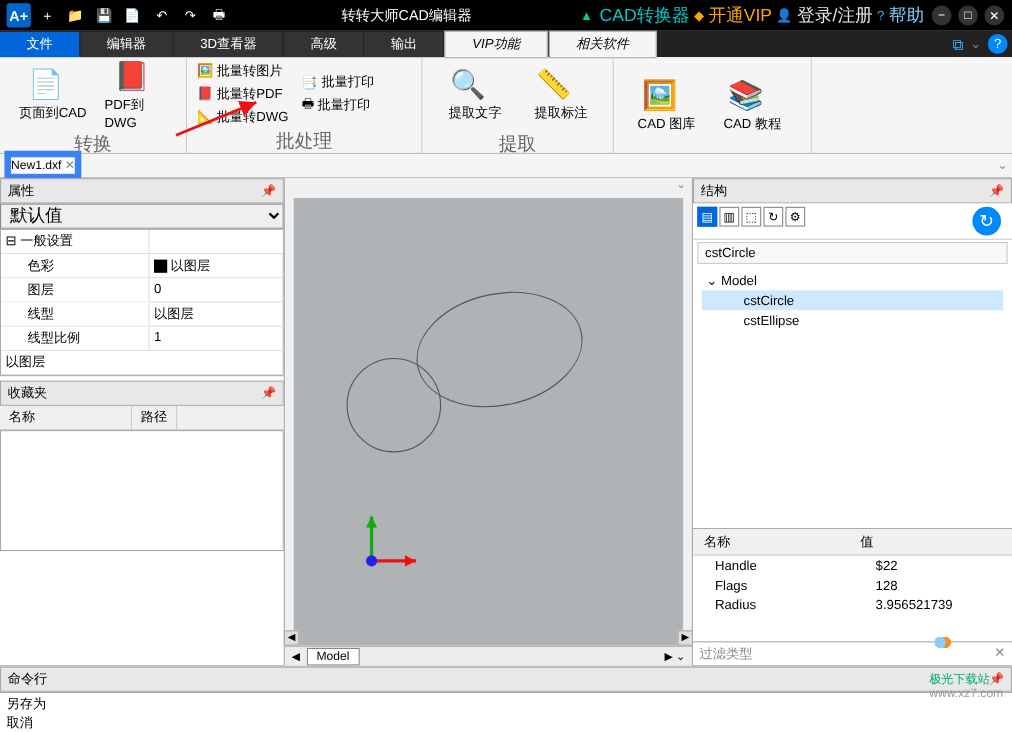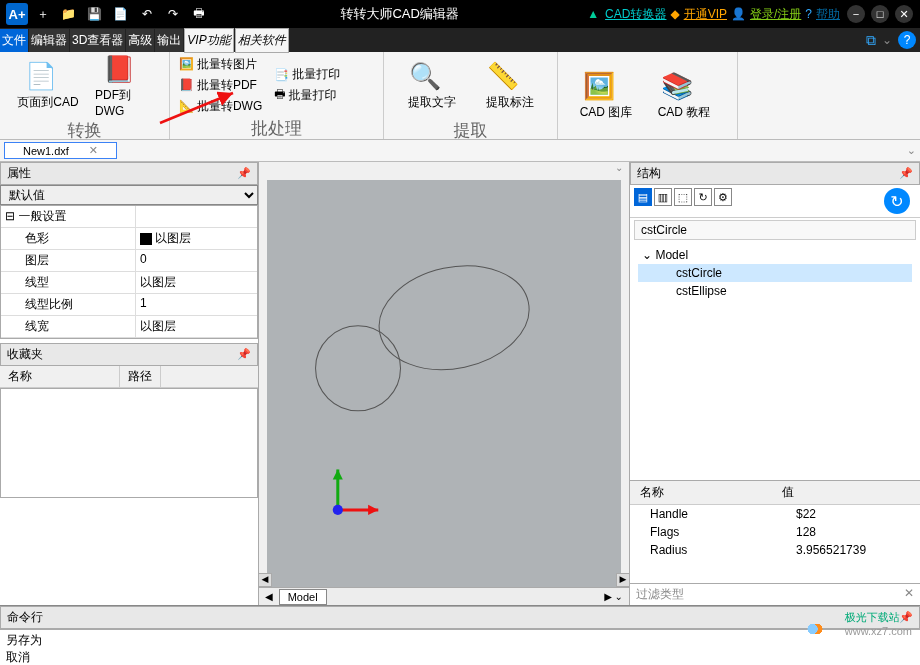--- a/index.html
+++ b/index.html
@@ -1,48 +1,48 @@
 <!DOCTYPE html>
 <html><head>
 <meta charset="utf-8">
 <style>
 * { margin: 0; padding: 0; box-sizing: border-box; font-family: "Microsoft YaHei", sans-serif; }
 body { width: 920px; height: 665px; overflow: hidden; background: #fff; position: relative; }
 .titlebar { height: 28px; background: #000; display: flex; align-items: center; padding: 0 4px; color: #fff; font-size: 12px; }
 .tb-icon { width: 22px; height: 22px; display: flex; align-items: center; justify-content: center; margin: 0 2px; cursor: pointer; }
 .tb-logo { background: #0066cc; border-radius: 3px; font-weight: bold; font-size: 13px; color:#fff; }
 .tb-spacer { flex: 1; text-align: center; font-size: 13px; }
-.tb-link { color: #ffa500; font-size: 12px; margin: 0 4px; text-decoration: underline; }
+.tb-link { color: #ffa500; font-size: 16px; margin: 0 4px; }
 .tb-link.cyan { color: #0cc; }
-.tb-link.blue { color: #0369a1; }
-.tb-link.white { color: #84cc16; }
+.tb-link.blue { color: #7dd3fc; }
+.tb-link.white { color: #e5e5e5; }
 .tb-wbtn { width: 18px; height: 18px; border-radius: 50%; background: #333; display:flex; align-items:center; justify-content:center; margin:0 3px; font-size:11px; }
 .menubar { height: 24px; background: #222; display: flex; align-items: center; padding: 0; }
-.menu-tab { padding: 3px 2px; font-size: 12px; color: #fff; background: #333; margin-right: 1px; cursor:pointer; }
+.menu-tab { padding: 3px 24px; font-size: 12px; color: #fff; background: #333; margin-right: 1px; cursor:pointer; }
 .menu-tab.active-blue { background: #0066d9; }
 .menu-tab.active-white { background: #f5f5f5; color: #000; border:1px solid #aaa;font-style:italic; }
 .menu-right { margin-left: auto; display:flex; align-items:center; padding-right:4px; }
 .ribbon { height: 88px; background: #f5f5f5; border-bottom: 1px solid #bbb; display: flex; }
 .rib-group { border-right: 1px solid #ccc; display: flex; flex-direction: column; padding: 2px 4px; }
 .rib-btns { flex:1; display:flex; align-items:center; gap:2px; }
 .rib-label { text-align:center; font-size:17px; color:#666; padding:1px 0; }
 .rbtn-big { width: 76px; height: 64px; display:flex; flex-direction:column; align-items:center; justify-content:center; gap:2px; border:1px solid transparent; cursor:pointer; }
 .rbtn-icon { font-size: 26px; }
 .rbtn-txt { font-size: 12px; margin-left: 12px; }
 .rbtn-small { height:20px; display:flex; align-items:center; gap:3px; font-size:12px; padding:1px 4px; cursor:pointer; border:1px solid transparent; }
 .rbtn-col { display:flex; flex-direction:column; gap:1px; justify-content:center; }
 .doctab-bar { height:22px; background:#f5f5f5; border-bottom:1px solid #bbb; display:flex; align-items:center; padding:0 4px; }
-.doctab { border:1px solid #3b82f6; padding:1px 18px; font-size:11px; background:#fff; display:flex; align-items:center; gap:20px; }
+.doctab { border:6px solid #3b82f6; padding:1px 0; font-size:11px; background:#fff; display:flex; align-items:center; gap:3px; }
 .main-area { height: 443px; display:flex; }
 .panel { display:flex; flex-direction:column; }
 .panel-header { background:#e8e8e8; border:1px solid #aaa; font-size:12px; padding:2px 6px; display:flex; align-items:center; }
 .panel-header .pin { margin-left:auto; font-size:11px; }
 .left-panel { width: 258px; }
 .prop-grid { border:1px solid #aaa; background:#fff; font-size:12px; }
-.pg-sel { width:100%; border:1px solid #888; padding:1px 4px; font-size:12px; }
+.pg-sel { width:100%; border:1px solid #888; padding:1px 4px; font-size:16px; }
 .pg-body { max-height:140px; overflow-y:scroll; }
 .pg-row { display:flex; border-bottom:1px solid #ddd; }
 .pg-row.group { background:#fff; font-weight:normal; }
 .pg-k { width:135px; padding:2px 4px; border-right:1px solid #ddd; background:#fff; }
 .pg-k.ind { padding-left:24px; }
 .pg-v { flex:1; padding:2px 4px; }
 .color-sw { display:inline-block; width:12px; height:12px; background:#000; vertical-align:middle; margin-right:3px; }
 .fav-head { display:flex; background:#f0f0f0; border-bottom:1px solid #ccc; }
 .fav-head > div { padding:2px 8px; font-size:12px; border-right:1px solid #ccc; }
 .fav-body { height:110px; border:1px solid #aaa; background:#fff; overflow-y:scroll; }
@@ -64,21 +64,21 @@
 .dg-head > div { padding:3px 6px; }
 .dg-body { height:78px; overflow-y:scroll; }
 .dg-row { display:flex; }
 .dg-row > div { padding:2px 2px 2px 20px; }
 .dg-k { width:146px; }
 .filter-box { border-top:1px solid #aaa; padding:2px 6px; font-size:12px; color:#888; display:flex; }
 .filter-box .x { margin-left:auto; }
 .cmd-panel { border-top:1px solid #888; }
 .cmd-body { height:38px; background:#fff; font-size:12px; padding:2px 6px; border-top:1px solid #aaa; }
 .arrow-ann { position:absolute; pointer-events:none; z-index:50; }
-.watermark { position:absolute; right:8px; bottom:28px; font-size:11px; color:#999; display:flex; align-items:flex-end; gap:18px; z-index:5; }
+.watermark { position:absolute; right:8px; bottom:28px; font-size:11px; color:#999; display:flex; align-items:flex-start; gap:18px; z-index:5;flex-direction:column; }
 .wm-logo { width:24px; height:16px; background: radial-gradient(circle at 40% 50%, #8cf 30%, transparent 32%), radial-gradient(circle at 60% 50%, #ff8c1a 30%, transparent 32%); }
 svg.ell { position:absolute; top:0; left:0; width:100%; height:100%; }
 </style>
 </head>
 <body>
 
 <div class="titlebar">
   <div class="tb-icon tb-logo">A+</div>
   <div class="tb-icon">＋</div>
   <div class="tb-icon">📁</div>
@@ -217,21 +217,20 @@
         </div>
       <div class="pg-row">
           <div class="pg-k ind">线型</div>
           <div class="pg-v">以图层</div>
         </div>
       <div class="pg-row">
           <div class="pg-k ind">线型比例</div>
           <div class="pg-v">1</div>
         </div>
       <div class="pg-row">
-          <div class="pg-k ind">线宽</div>
           <div class="pg-v">以图层</div>
         </div>
     </div>
     <div class="panel-header" style="margin-top:4px">
       <span>收藏夹</span>
         <span class="pin">📌</span>
     </div>
     <div class="fav-head">
       <div style="width:120px">名称</div>
       <div>路径</div>

